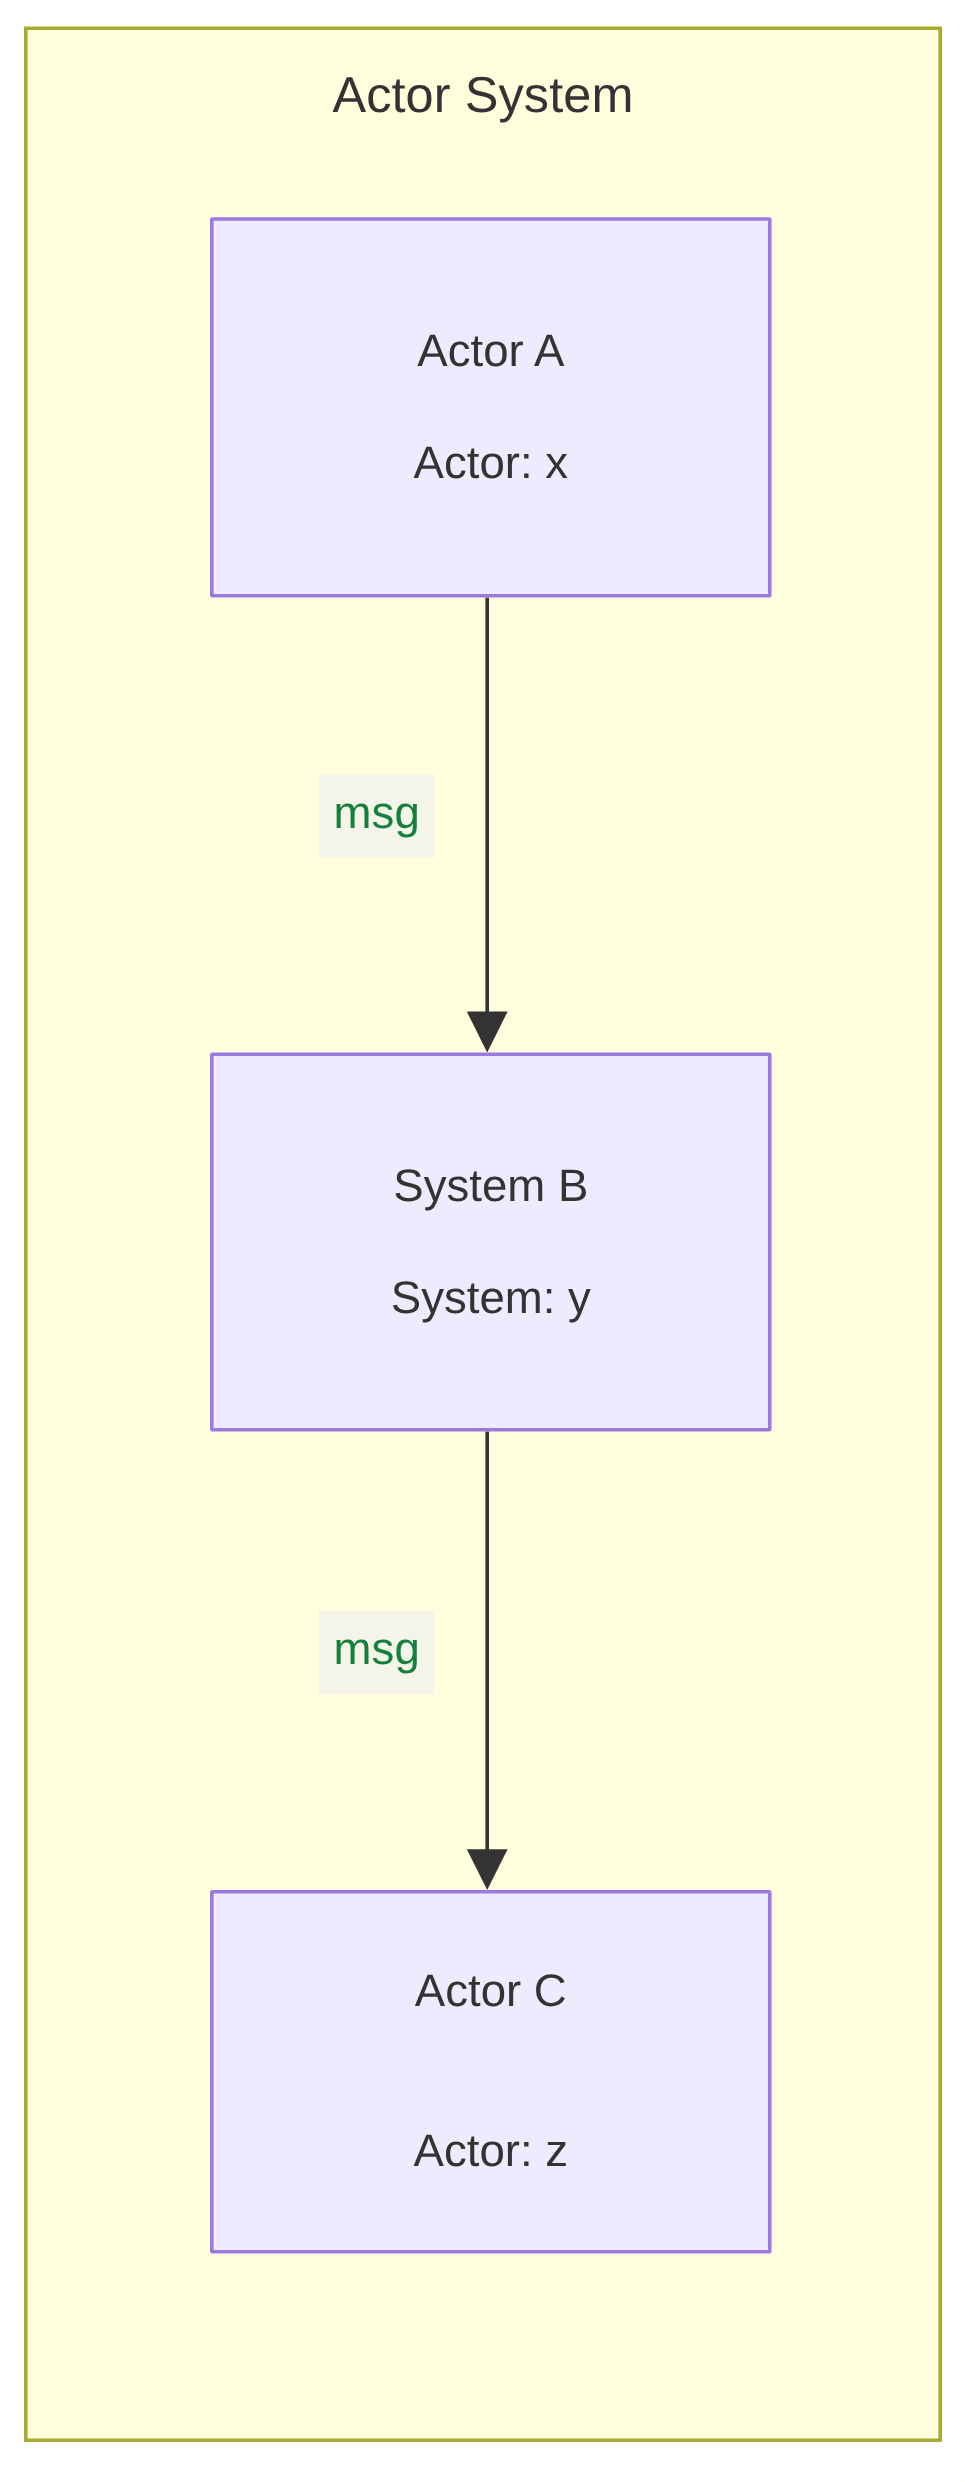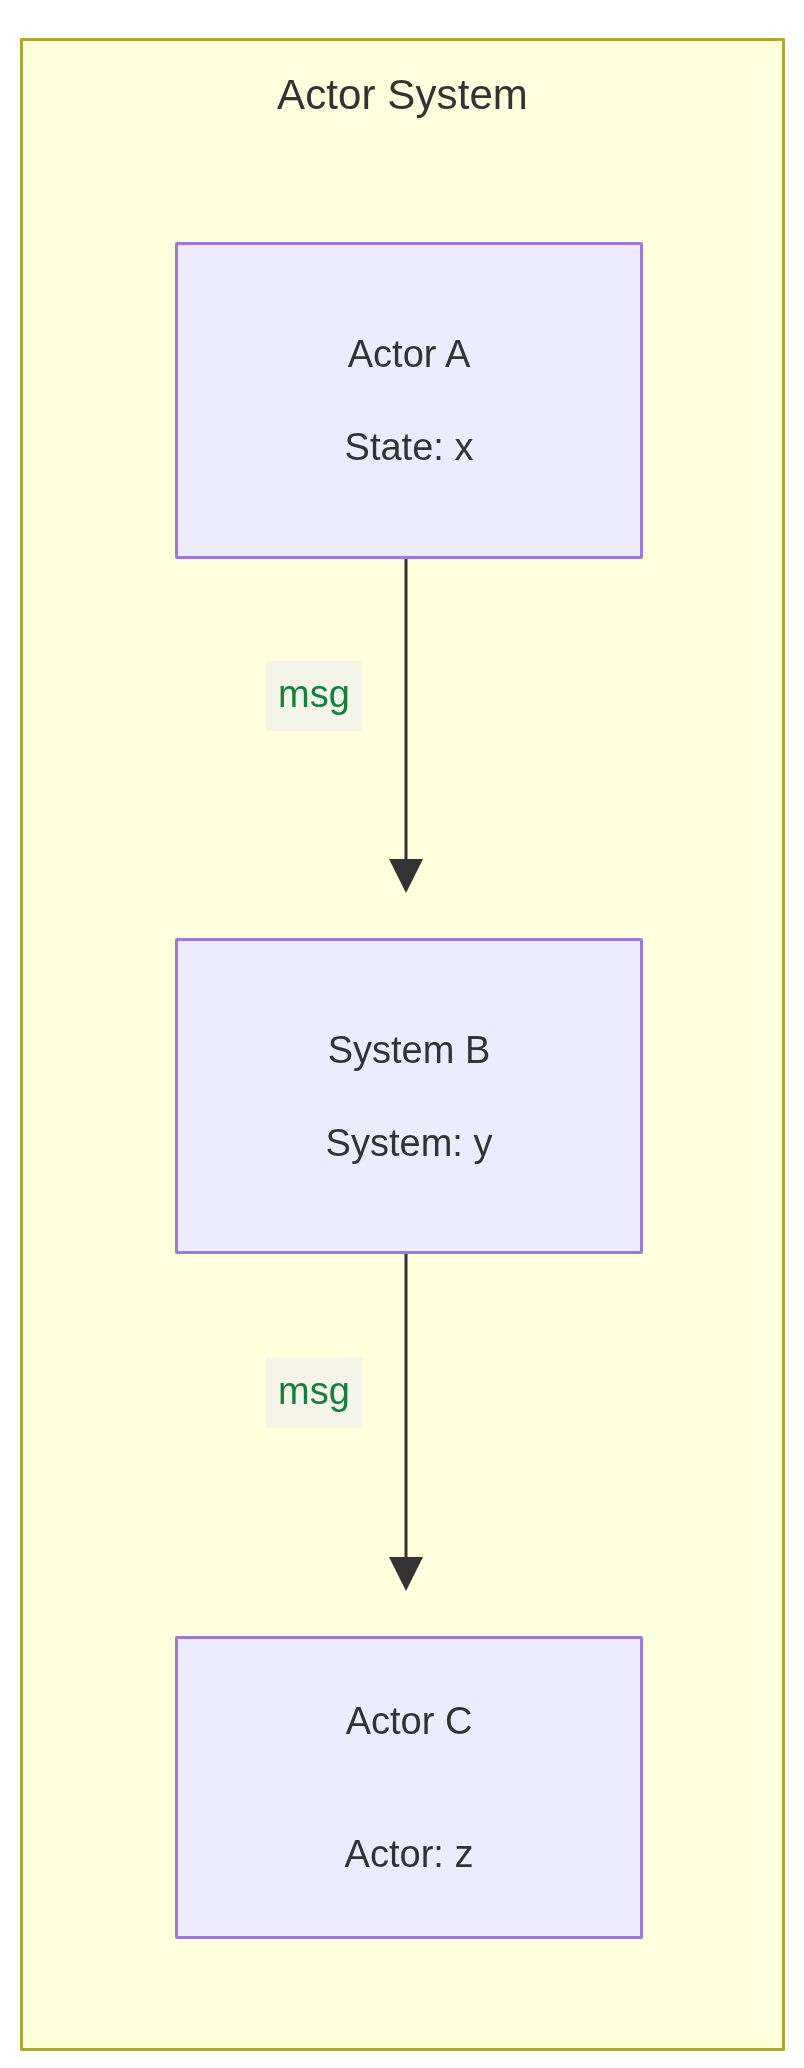--- a/index.html
+++ b/index.html
@@ -21,21 +21,21 @@
     top: 0;
     width: 804px;
     height: 2068px;
     background: #ffffff;
   }
 
   
   #system-container {
     position: absolute;
     left: 20px;
-    top: 38px;
+    top: 22px;
     width: 765px;
     height: 2013px;
     box-sizing: border-box;
     background: #ffffdd;
     border: 3px solid #aaaa33;
     border-radius: 1px;
   }
 
   #system-title {
     position: absolute;
@@ -57,21 +57,20 @@
     background: #ececfe;
     border: 3px solid #9d78e0;
     border-radius: 2px;
     display: flex;
     flex-direction: column;
     align-items: center;
     justify-content: center;
     color: #333333;
     font-size: 38px;
     line-height: 1;
-    margin-top: 45px;
   }
   .actor-node .node-line {
     display: block;
     text-align: center;
     white-space: nowrap;
   }
   .actor-node .node-line + .node-line {
     margin-top: 55px;
   }
 
@@ -151,21 +150,21 @@
       </g>
 
       <g>
         <path class="edge-line" d="M 383,1168 L 383,1536"></path>
         <polygon class="edge-arrowhead" points="383,1550 366,1516 400,1516"></polygon>
       </g>
     </svg>
 
     <div class="actor-node" id="node-actor-a">
       <span class="node-line">Actor A</span>
-      <span class="node-line">State: x</span>
+      <span class="node-line">Actor: x</span>
     </div>
 
     <div class="actor-node" id="node-actor-b">
       <span class="node-line">System B</span>
       <span class="node-line">System: y</span>
     </div>
 
     <div class="actor-node" id="node-actor-c">
       <span class="node-line">Actor C</span>
       <span class="node-line">Actor: z</span>

